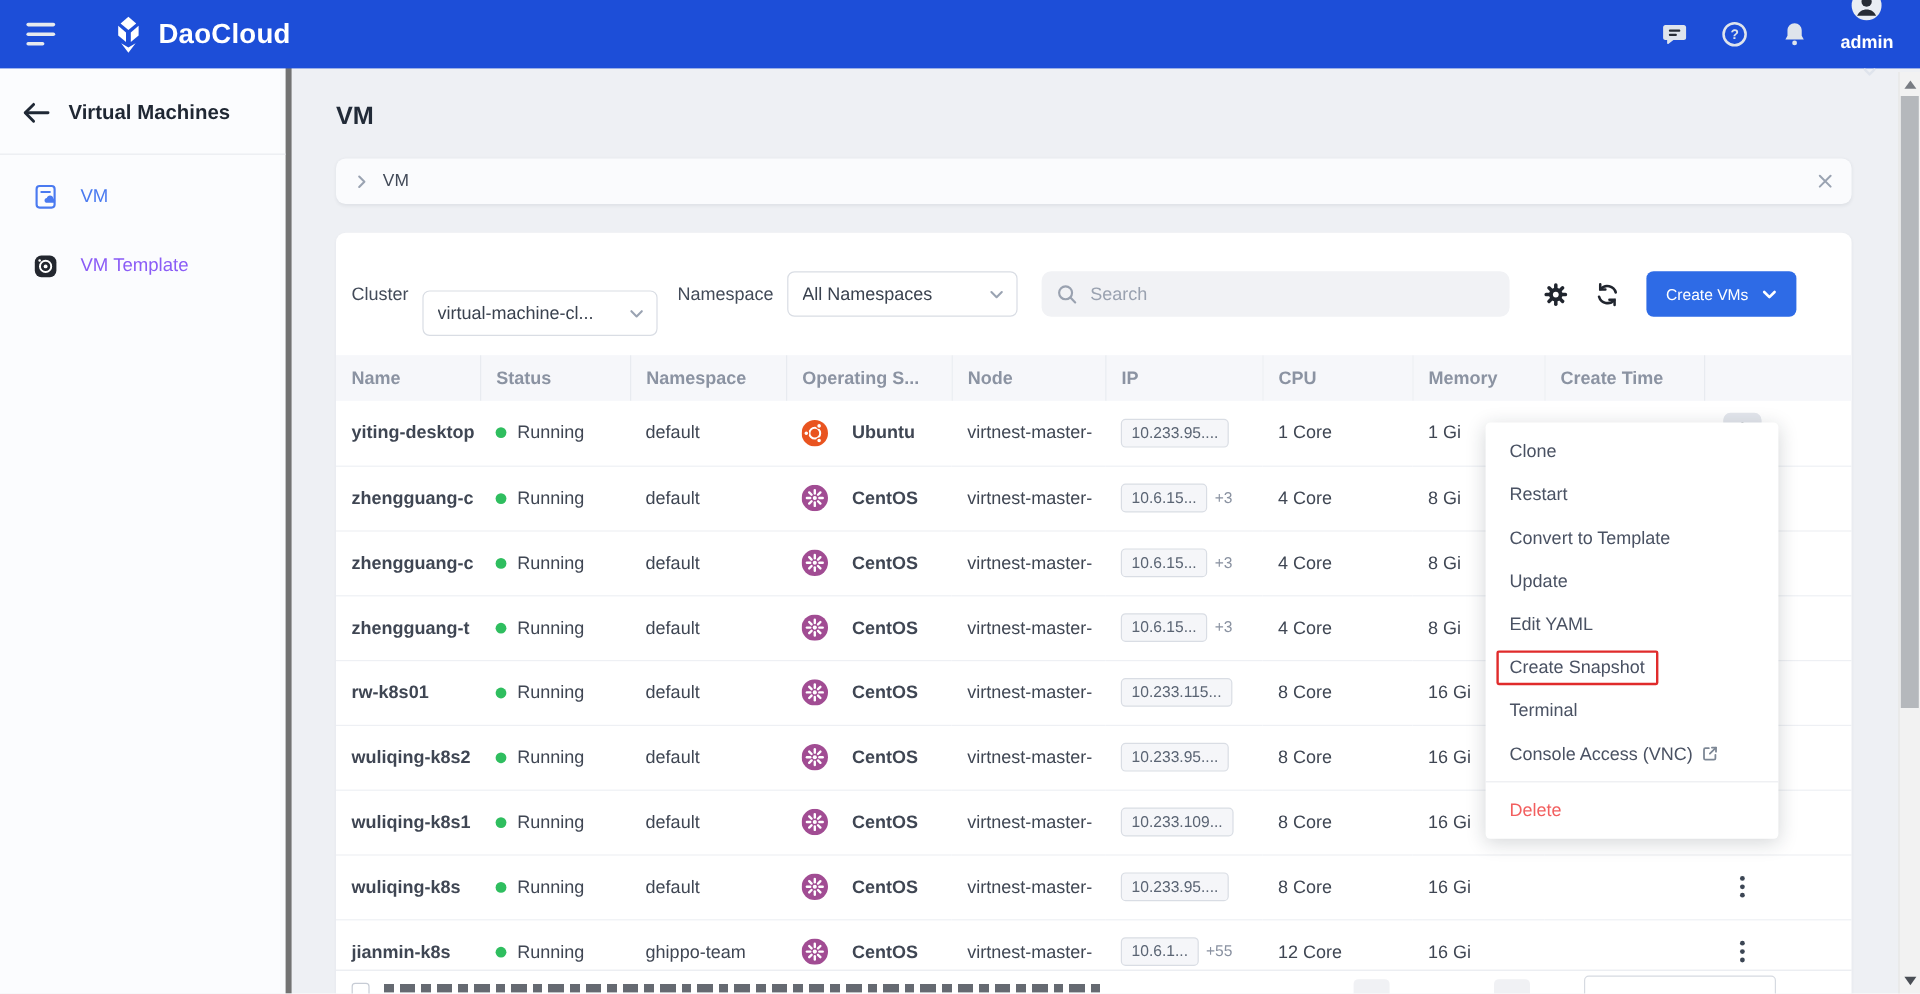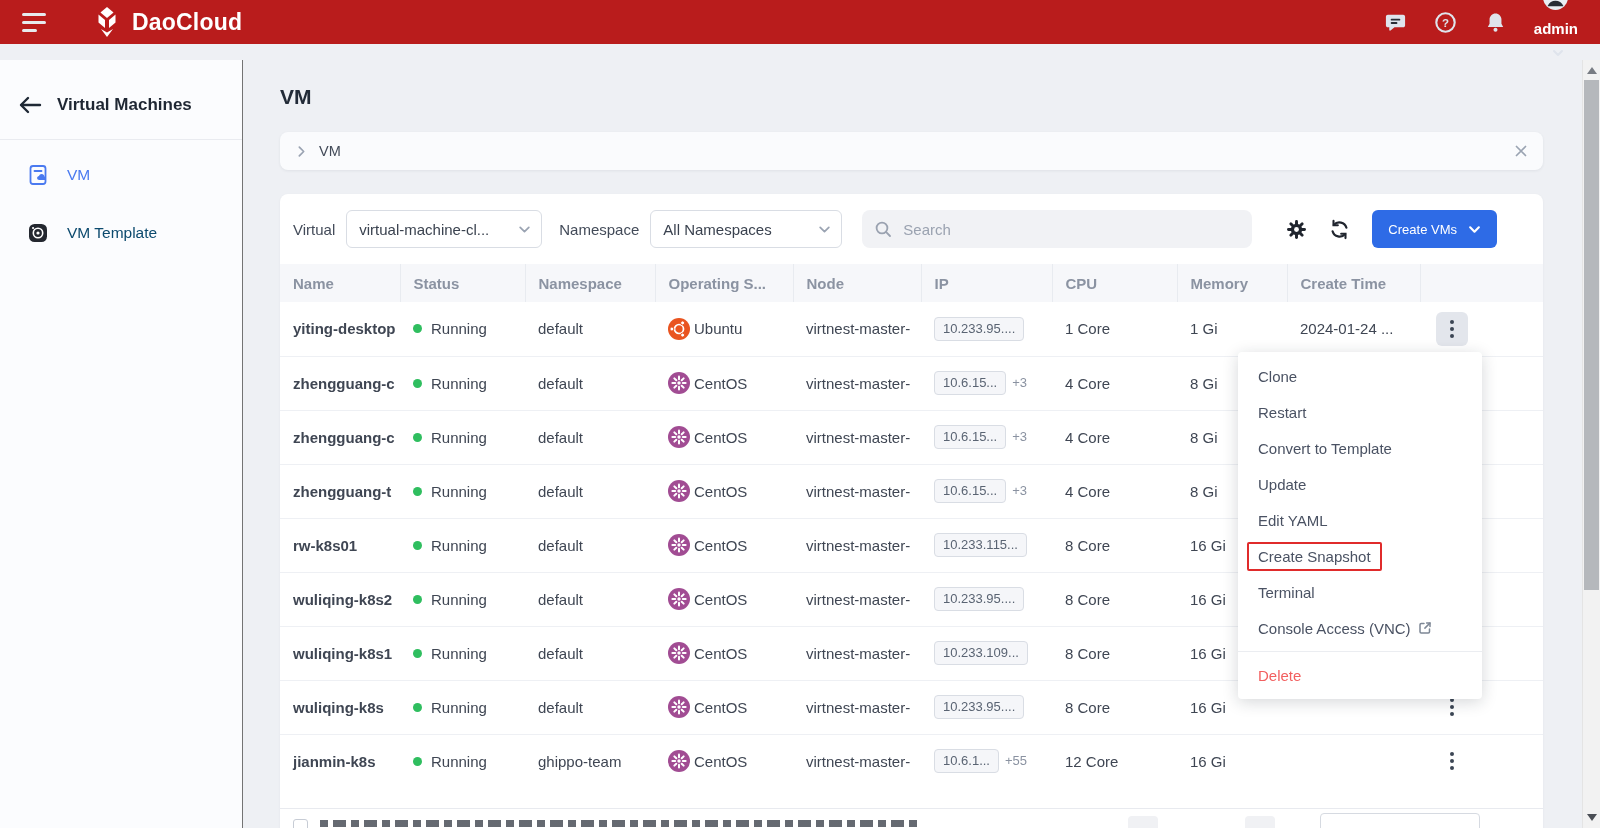--- a/index.html
+++ b/index.html
@@ -5,59 +5,59 @@
   * { box-sizing: border-box; }
   html,body { margin:0; padding:0; }
   body {
     width:1600px; height:828px; overflow:hidden; position:relative;
     background:#eef0f4;
     font-family:"Liberation Sans","DejaVu Sans",sans-serif;
     -webkit-font-smoothing:antialiased;
   }
 
   
-  .topbar{position:absolute;top:0;left:0;right:0;height:44px;background:#b91c1c;
+  .topbar{position:absolute;top:0;left:0;right:0;height:57px;background:#1d4ed8;
     display:flex;align-items:center;padding:0 22px;z-index:70;}
   .burger{display:flex;flex-direction:column;gap:5px;cursor:pointer;width:26px;}
   .burger i{display:block;height:3px;border-radius:2px;background:#e7eaee;}
   .burger i:nth-child(1){width:24px}.burger i:nth-child(2){width:24px}.burger i:nth-child(3){width:15px}
   .brand{display:flex;align-items:center;gap:10px;margin-left:44px;color:#fff;}
   .brand-name{font-size:23px;font-weight:700;letter-spacing:.2px;}
   .top-right{margin-left:auto;display:flex;align-items:center;gap:27px;}
   .top-icon{display:flex;align-items:center;justify-content:center;cursor:pointer;}
   .admin-wrap{display:flex;align-items:center;gap:9px;cursor:pointer;flex-direction:column;}
   .admin-name{color:#fff;font-size:15px;font-weight:700;}
 
   
-  .sidebar{position:absolute;top:60px;left:0;bottom:0;width:243px;background:#fbfcfe;
-    border-right:1px solid #737373;z-index:10;text-align:right;}
+  .sidebar{position:absolute;top:49px;left:0;bottom:0;width:243px;background:#fbfcfe;
+    border-right:5px solid #737373;z-index:10;text-align:right;}
   .side-head{display:flex;align-items:center;gap:15px;padding:35px 20px 24px 18px;}
   .side-title{font-size:17px;font-weight:700;color:#1f2733;}
   .side-divider{height:1px;background:#e9ebf0;margin:0 0 6px 0;}
-  .side-item{display:flex;align-items:center;gap:17px;padding:17px 26px;font-size:15.5px;color:#0c4a6e;cursor:pointer;}
+  .side-item{display:flex;align-items:center;gap:17px;padding:17px 26px;font-size:15.5px;color:#8b5cf6;cursor:pointer;}
   .side-item.active{color:#4a7af0;}
 
   
   .main{position:absolute;left:244px;top:60px;right:0;bottom:0;overflow:hidden;padding-left:36px;}
   .page-title{font-size:21px;font-weight:700;color:#222b38;margin-top:25px;}
   .tabbar{margin-top:23px;width:1263px;height:38px;background:#fafbfd;border-radius:8px;
     box-shadow:0 1px 3px rgba(31,41,55,.07);display:flex;align-items:center;padding:0 15px;}
   .tab-label{font-size:14.5px;color:#424a58;margin-left:11px;}
   .tab-close{margin-left:auto;cursor:pointer;display:flex;}
 
   .card{margin-top:24px;width:1263px;height:700px;background:#fff;border-radius:8px;
     box-shadow:0 1px 3px rgba(31,41,55,.05);position:relative;}
 
   
   .toolbar{display:flex;align-items:center;padding:16px 46px 16px 13px;}
   .tb-label{font-size:15px;color:#434b59;margin-right:11px;white-space:nowrap;}
   .select{height:38px;border:1px solid #d9dde4;border-radius:6px;background:#fff;
     display:flex;align-items:center;padding:0 10px 0 12px;cursor:pointer;}
   .select .val{font-size:15px;color:#3a424f;white-space:nowrap;overflow:hidden;text-overflow:ellipsis;flex:1;}
-  .sel-cluster{width:196px;}
+  .sel-cluster{width:196px;margin-top:32px;}
   .sel-namespace{width:192px;margin-right:0;}
   .search{width:390px;height:38px;background:#f1f2f5;border-radius:8px;display:flex;align-items:center;
     padding:0 12px;margin-left:20px;}
   .search input{border:none;background:transparent;outline:none;font-size:15px;color:#3a424f;margin-left:9px;width:100%;}
   .search input::placeholder{color:#9aa2b0;}
   .tb-spacer{flex:1;}
   .icon-btn{background:none;border:none;padding:4px;cursor:pointer;display:flex;align-items:center;margin-left:14px;}
   .create-btn{height:38px;margin-left:18px;background:#2e6be6;color:#fff;border:none;border-radius:6px;
     font-size:13px;display:flex;align-items:center;gap:11px;padding:0 16px;cursor:pointer;
     font-family:inherit;text-align:center;}
@@ -66,21 +66,21 @@
   table.vmtable{width:100%;border-collapse:collapse;table-layout:fixed;}
   .vmtable thead th{height:38px;background:#f6f7fa;font-size:15px;font-weight:700;color:#8b93a2;
     text-align:left;padding:0 6px 0 13px;border-left:1px solid #e8ebf0;white-space:nowrap;overflow:hidden;}
   .vmtable thead th:first-child{border-left:none;}
   .vmtable tbody td{height:54px;border-top:1px solid #eef0f4;font-size:15px;color:#3f4653;
     padding:0 4px 0 13px;white-space:nowrap;overflow:hidden;vertical-align:middle;}
   .vmtable tbody tr:first-child td{border-top:none;}
   .vm-name{font-weight:700;color:#2e3542;}
   .st-wrap{display:flex;align-items:center;gap:9px;}
   .st-dot{width:9px;height:9px;border-radius:50%;background:#2fbe5f;flex:none;}
-  .os-wrap{display:flex;align-items:center;gap:4px;}
+  .os-wrap{display:flex;align-items:center;gap:20px;font-weight:bold;}
   .chip{display:inline-block;border:1px solid #d9dde4;background:#f5f6f9;color:#5a6473;border-radius:4px;
     padding:3px 8px;font-size:13px;line-height:1.2;}
   .ip-extra{color:#8a92a1;font-size:13px;margin-left:6px;}
   .dots-btn{width:32px;height:34px;border-radius:6px;display:flex;flex-direction:column;align-items:center;
     justify-content:center;gap:3px;background:transparent;border:none;cursor:pointer;margin-left:16px;}
   .dots-btn.active{background:#e3e6ec;}
   .dots-btn i{width:4px;height:4px;border-radius:50%;background:#3c4654;}
 
   
   .card-footer{position:absolute;top:614px;left:0;right:0;height:86px;border-top:1px solid #e8eaef;}
@@ -220,21 +220,21 @@
     <span class="tab-close">
       <svg width="14" height="14" viewBox="0 0 14 14" stroke="#9aa3b2" stroke-width="1.7" stroke-linecap="round">
           <path d="M2.5 2.5l9 9M11.5 2.5l-9 9"></path>
         </svg>
     </span>
   </div>
 
   <div class="card">
 
     <div class="toolbar">
-      <span class="tb-label">Virtual</span>
+      <span class="tb-label">Cluster</span>
       <div class="select sel-cluster">
         <span class="val">virtual-machine-cl...</span>
         <span style="display:flex;">
           <svg width="13" height="13" viewBox="0 0 12 12" fill="none" stroke="#9aa3b2" stroke-width="1.6" stroke-linecap="round" stroke-linejoin="round">
               <path d="M2 4l4 4 4-4"></path>
             </svg>
         </span>
       </div>
       <span class="tb-label" style="margin-left:17px;">Namespace</span>
       <div class="select sel-namespace">

